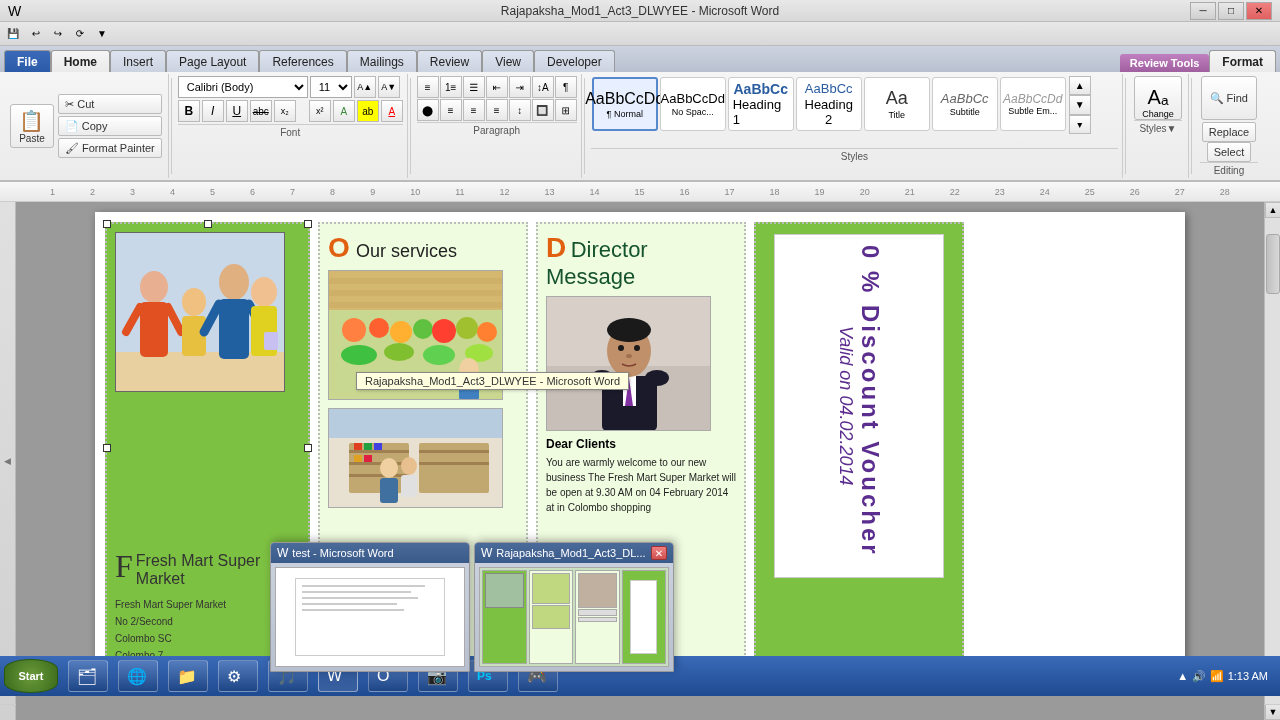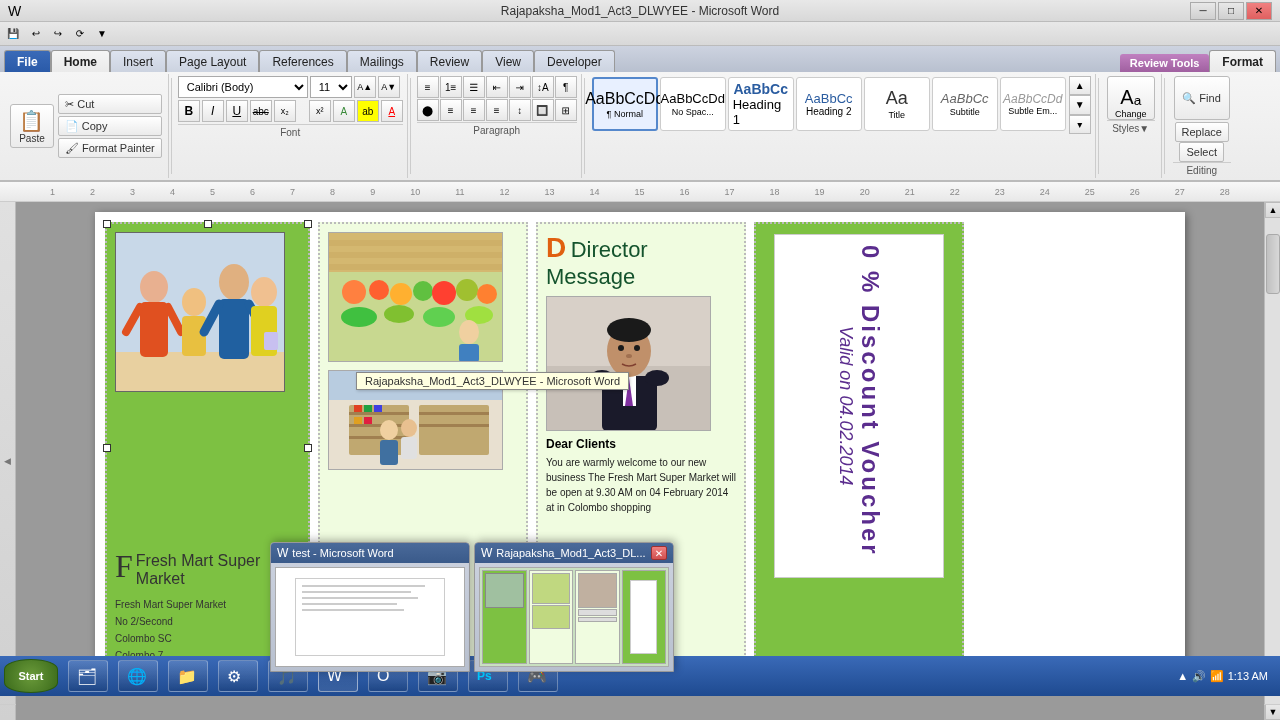--- a/index.html
+++ b/index.html
@@ -640,39 +640,40 @@
     <div class="style-box">
       <div class="preview" style="font-size:13px;">AaBbCcDd</div>
       <div style="font-size:9px;">No Spac...</div>
     </div>
     <div class="style-box">
       <div class="preview" style="font-size:14px;color:#2a5ca0;font-weight:bold;">AaBbCc</div>
       <div style="font-size:13px;">Heading 1</div>
     </div>
     <div class="style-box">
       <div class="preview" style="font-size:13px;color:#2a5ca0;">AaBbCc</div>
-      <div style="font-size:10px;text-align:center;">Heading 2</div>
+      <div style="font-size:13px;text-align:center;">Heading 2</div>
     </div>
     <div class="style-box">
       <div class="preview" style="font-size:18px;color:#333;">Aa</div>
       <div style="font-size:9px;">Title</div>
     </div>
     <div class="style-box">
       <div class="preview" style="font-size:13px;color:#666;font-style:italic;">AaBbCc</div>
       <div style="font-size:9px;">Subtitle</div>
     </div>
     <div class="style-box">
       <div class="preview" style="font-size:12px;color:#999;font-style:italic;">AaBbCcDd</div>
       <div style="font-size:9px;">Subtle Em...</div>
     </div>
     <div style="display:flex; flex-direction:column; justify-content:space-between; height:58px; margin-left:2px;">
       <div class="para-btn">▲</div>
       <div class="para-btn">▼</div>
       <div class="para-btn">▾</div>
     </div>
+    <div class="section-label" style="width:100%;">Styles</div>
   </div>
   <div class="ribbon-divider"></div>
 
   <div class="ribbon-group" style="flex-direction:column; align-items:center; min-width:60px;">
     <div style="width:48px;height:44px;background:linear-gradient(to bottom,#fff,#ebebeb);border:1px solid #bbb;border-radius:3px;cursor:pointer;display:flex;flex-direction:column;align-items:center;justify-content:flex-end;font-size:20px;">
       <span>Aₐ</span>
       <span style="font-size:9px;">Change</span>
     </div>
     <div class="section-label">Styles▼</div>
   </div>
@@ -783,20 +784,24 @@
 
         <div style="margin-top: 8px; font-size: 10px; color: #333; line-height: 1.7;">
           <div>Fresh Mart Super Market</div>
           <div>No 2/Second</div>
           <div>Colombo SC</div>
           <div>Colombo 7</div>
         </div>
       </div>
 
       <div class="brochure-panel panel-white" style="background:#f0fce0; border: 2px dotted #bbb;">
+        <div style="font-size:22px; margin-bottom:6px; color:#222;">
+          <span style="font-size:28px; font-weight:bold; color:#e06010;">O</span>
+          <span style="font-size:18px;">Our services</span>
+        </div>
 
         <div class="photo-placeholder photo-grocery" style="width:175px; height:130px; border:1px solid #aaa;">
           <svg width="175" height="130">
             <rect width="175" height="130" fill="#d0e8a0"></rect>
 
             <rect x="0" y="40" width="175" height="90" fill="#c8d890"></rect>
 
             <circle cx="25" cy="60" r="12" fill="#ff8040"></circle>
             <circle cx="50" cy="58" r="10" fill="#ff6030"></circle>
             <circle cx="72" cy="62" r="11" fill="#ffb030"></circle>

